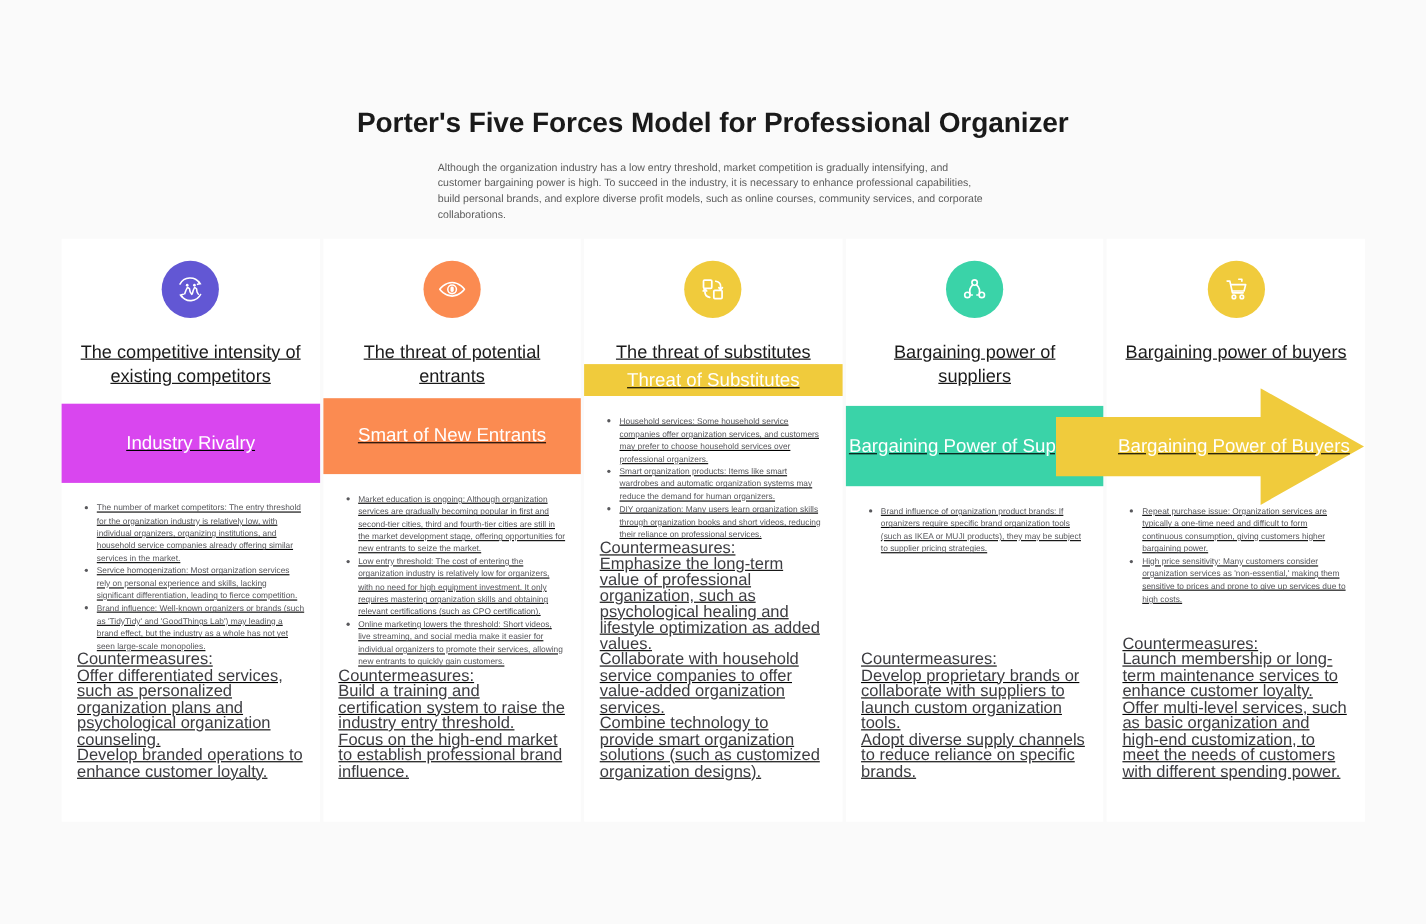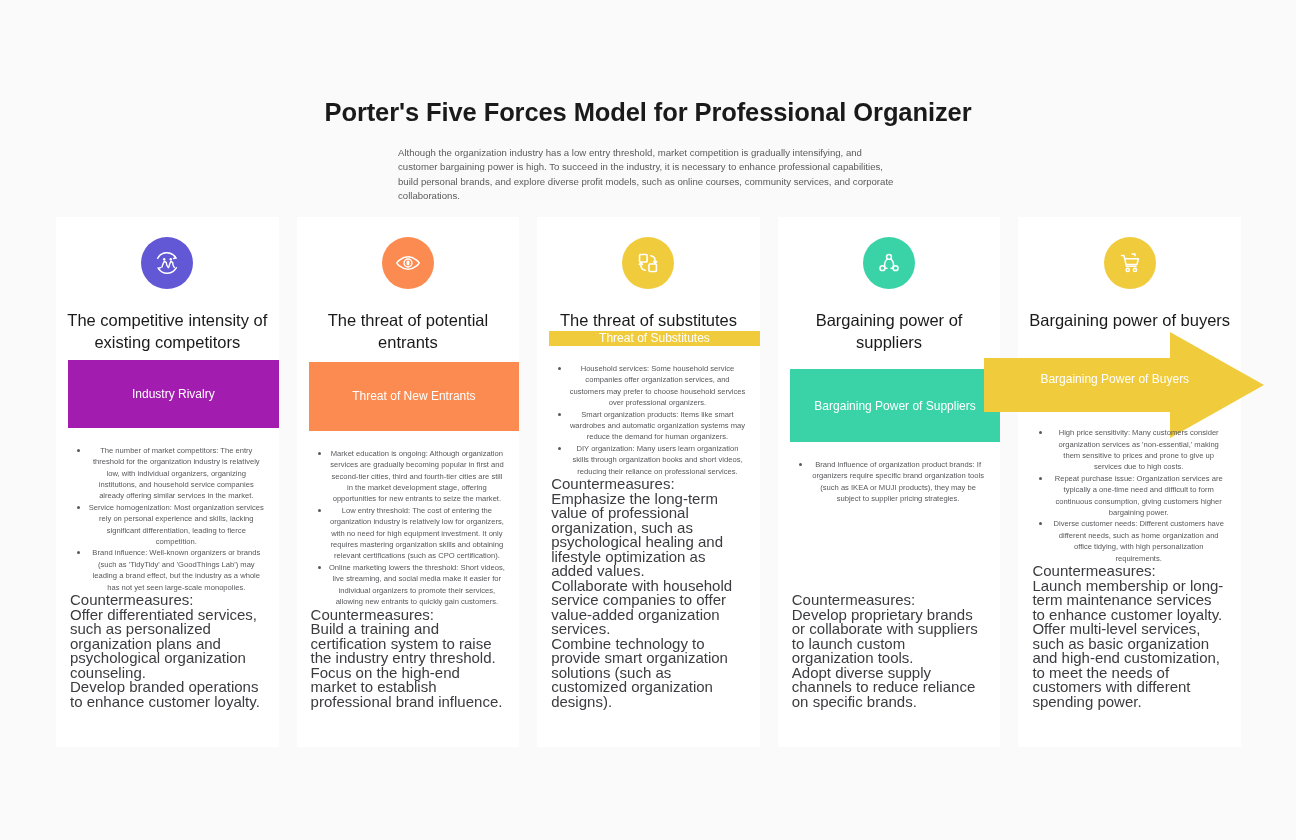--- a/index.html
+++ b/index.html
@@ -19,21 +19,21 @@
   }
   .subtitle {
     position: absolute; left: 398px; top: 146px; width: 500px;
     text-align: left;
     font-size: 9.6px; line-height: 14.3px; color: #5b5b5b;
   }
 
   .grid {
     position: absolute; left: 56px; top: 217px;
     width: 1185px; height: 530px;
-    display: flex; gap: 18px;
+    display: flex; gap: 3px; text-decoration: underline;
   }
   .col {
     position: relative;
     flex: 1 1 0;
     background: #ffffff;
     display: flex; flex-direction: column;
     min-width: 0;
   }
 
   .head {
@@ -52,23 +52,22 @@
     margin-top: 20px;
     font-size: 16.5px; line-height: 22px; font-weight: 400;
     color: #1a1a1a; text-align: center;
     padding: 0 10px;
   }
 
   .band {
     height: 73px;
     display: flex; align-items: center; justify-content: center;
     color: #ffffff;
-    font-size: 12px;
+    font-size: 17px;
     position: relative;
-    margin-left: 12px;
   }
   .band.arrow-band {
     justify-content: flex-start;
     padding-left: 10px;
     background: transparent !important;
   }
   .arrow-shape {
     position: absolute;
     left: -46px; top: 0;
     width: 280px; height: 106px;
@@ -79,21 +78,21 @@
     position: relative; z-index: 1;
   }
 
   .body {
     flex: 1 1 auto;
     padding: 17px 14px 10px 14px;
     display: flex; flex-direction: column;
   }
   ul.points {
     list-style: none;
-    margin: 0 0 0 4px; padding: 0; text-align: center;
+    margin: 0 0 0 4px; padding: 0;
   }
   ul.points li {
     position: relative;
     padding-left: 14px;
     font-size: 7.6px; line-height: 11.4px;
     color: #58585c;
     margin-bottom: 0px;
   }
   ul.points li::before {
     content: "";
@@ -128,21 +127,21 @@
             <path d="M24 8.5l1.6 2.2-2.6.5" fill="none"></path>
             <path d="M8.4 23.6l-1.8-2 2.6-.7" fill="none"></path>
             <circle cx="13" cy="12" r="1.3" fill="#fff" stroke="none"></circle>
             <path d="M13.2 14l-1.6 3.4M13.2 14l2 1.4.6 3M11.6 17.4l-1 3M15.8 18.4l1.6 2.6"></path>
             <circle cx="20" cy="12" r="1.3" fill="#fff" stroke="none"></circle>
             <path d="M20.2 14l-1.4 3.2M20.2 14l1.9 1.6.4 2.8M18.8 17.2l-.8 3M22.5 18.4l1.3 2.4"></path>
           </svg>
         </div>
         <div class="head-title">The competitive intensity of existing competitors</div>
       </div>
-      <div class="band" style="background:#a21caf">
+      <div class="band" style="background:#d946ef">
         <span class="band-label">Industry Rivalry</span>
       </div>
       <div class="body">
         <ul class="points">
           <li>The number of market competitors: The entry threshold for the organization industry is relatively low, with individual organizers, organizing institutions, and household service companies already offering similar services in the market.</li>
           <li>Service homogenization: Most organization services rely on personal experience and skills, lacking significant differentiation, leading to fierce competition.</li>
           <li>Brand influence: Well-known organizers or brands (such as 'TidyTidy' and 'GoodThings Lab') may leading a brand effect, but the industry as a whole has not yet seen large-scale monopolies.</li>
         </ul>
         <div class="counter">Countermeasures:
 Offer differentiated services, such as personalized organization plans and psychological organization counseling.
@@ -155,21 +154,21 @@
         <div class="icon-circle" style="background:#fb8b51">
           <svg width="30" height="30" viewBox="0 0 32 32" fill="none" stroke="#fff" stroke-width="1.5" stroke-linecap="round" stroke-linejoin="round">
             <path d="M4 16s4.6-6.6 12-6.6S28 16 28 16s-4.6 6.6-12 6.6S4 16 4 16z"></path>
             <circle cx="16" cy="16" r="4.2"></circle>
             <rect x="14.4" y="13.4" width="3.2" height="5.2" rx="1.4" fill="#fff" stroke="none"></rect>
           </svg>
         </div>
         <div class="head-title">The threat of potential entrants</div>
       </div>
       <div class="band" style="background:#fb8b51">
-        <span class="band-label">Threat of New Entrants</span>
+        <span class="band-label">Smart of New Entrants</span>
       </div>
       <div class="body">
         <ul class="points">
           <li>Market education is ongoing: Although organization services are gradually becoming popular in first and second-tier cities, third and fourth-tier cities are still in the market development stage, offering opportunities for new entrants to seize the market.</li>
           <li>Low entry threshold: The cost of entering the organization industry is relatively low for organizers, with no need for high equipment investment. It only requires mastering organization skills and obtaining relevant certifications (such as CPO certification).</li>
           <li>Online marketing lowers the threshold: Short videos, live streaming, and social media make it easier for individual organizers to promote their services, allowing new entrants to quickly gain customers.</li>
         </ul>
         <div class="counter">Countermeasures:
 Build a training and certification system to raise the industry entry threshold.
 Focus on the high-end market to establish professional brand influence.</div>
@@ -247,23 +246,22 @@
         <div class="head-title">Bargaining power of buyers</div>
       </div>
       <div class="band arrow-band">
         <svg class="arrow-shape" viewBox="0 0 280 106" preserveAspectRatio="none">
           <polygon points="0,26 186,26 186,0 280,53 186,106 186,80 0,80" fill="#f0cb3c"></polygon>
         </svg>
         <span class="band-label">Bargaining Power of Buyers</span>
       </div>
       <div class="body">
         <ul class="points">
+          <li>Repeat purchase issue: Organization services are typically a one-time need and difficult to form continuous consumption, giving customers higher bargaining power.</li>
           <li>High price sensitivity: Many customers consider organization services as 'non-essential,' making them sensitive to prices and prone to give up services due to high costs.</li>
-          <li>Repeat purchase issue: Organization services are typically a one-time need and difficult to form continuous consumption, giving customers higher bargaining power.</li>
-          <li>Diverse customer needs: Different customers have different needs, such as home organization and office tidying, with high personalization requirements.</li>
         </ul>
         <div class="counter">Countermeasures:
 Launch membership or long-term maintenance services to enhance customer loyalty.
 Offer multi-level services, such as basic organization and high-end customization, to meet the needs of customers with different spending power.</div>
       </div>
     </div>
 
   </div>
 </div>
 

